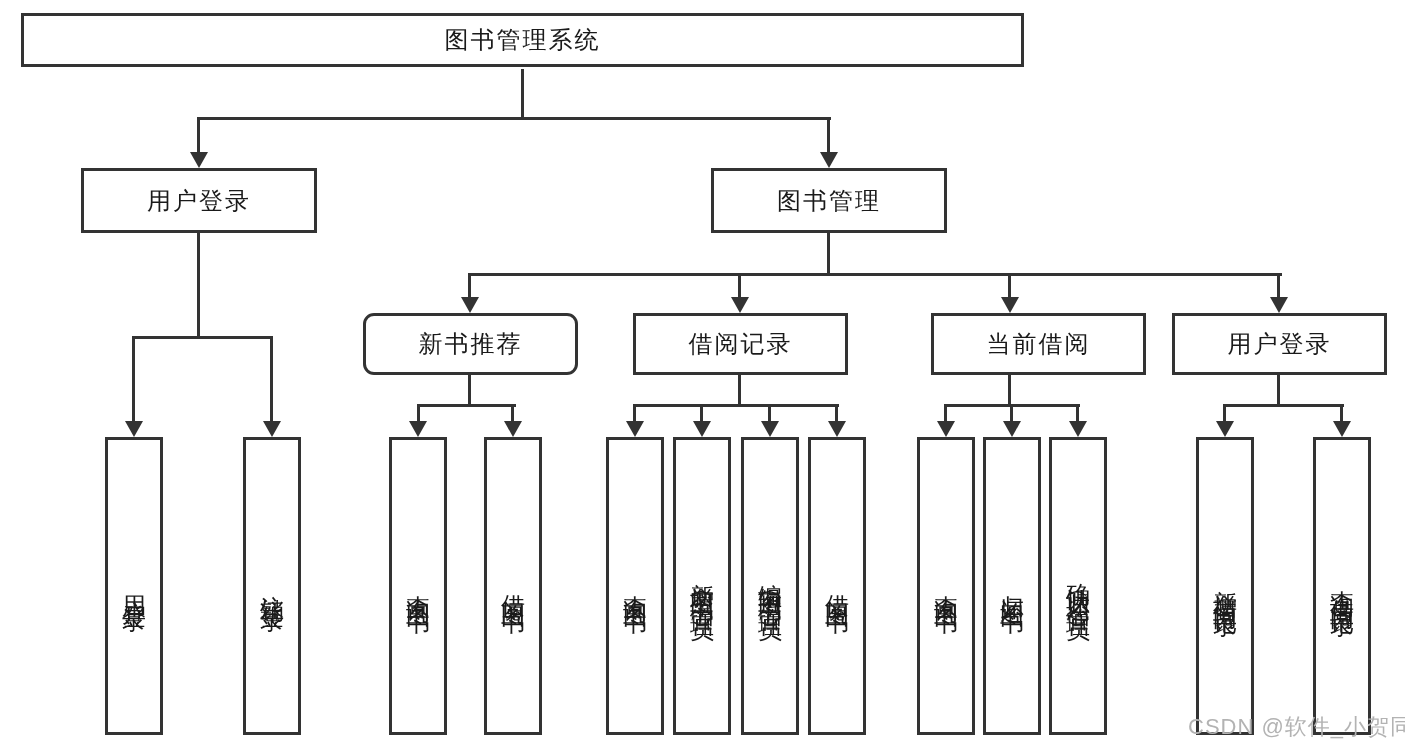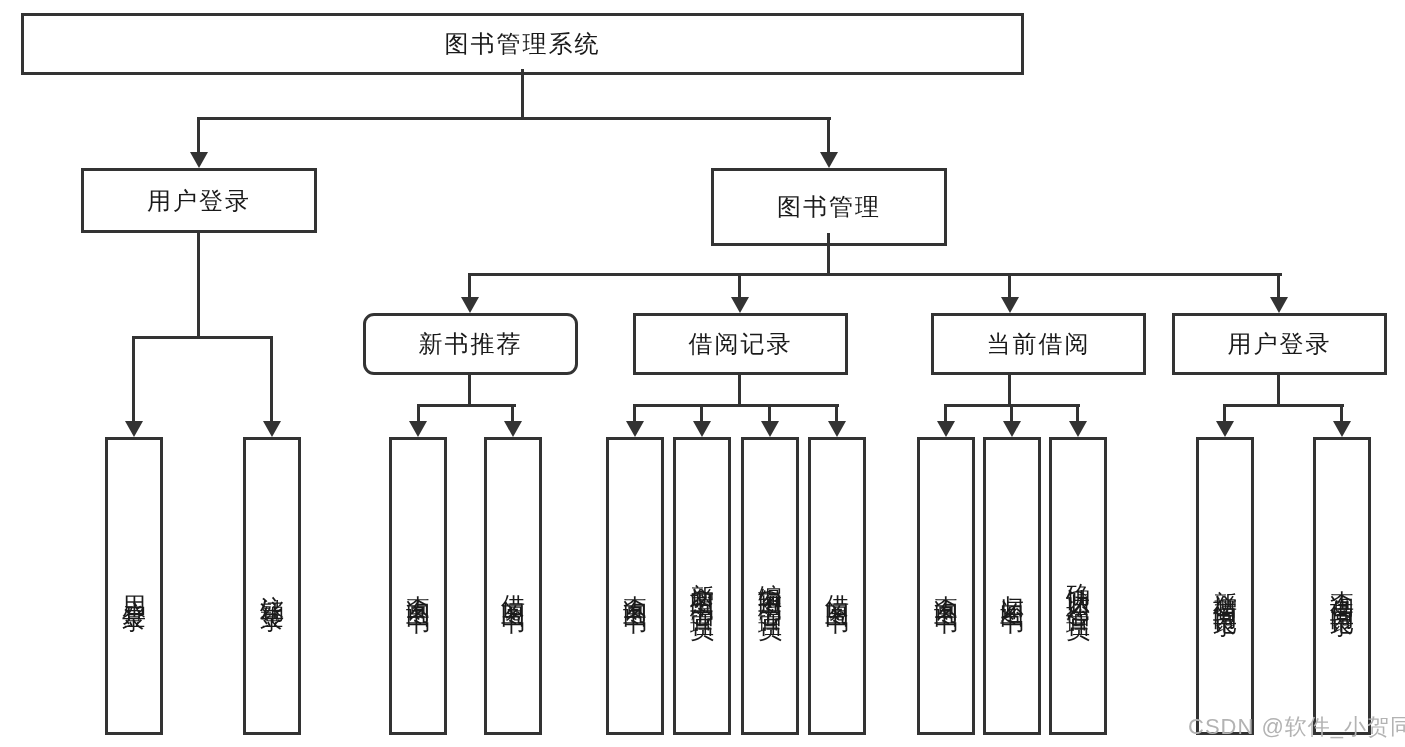--- a/index.html
+++ b/index.html
@@ -59,28 +59,28 @@
     letter-spacing: 1px;
     z-index: 5;
     white-space: nowrap;
   }
 </style>
 </head>
 <body>
 
 <div class="stage">
 
-  <div class="node" style="left:21px; top:13px; width:1003px; height:62px;">
+  <div class="node" style="left:21px; top:13px; width:1003px; height:54px;">
     <span>图书管理系统</span>
   </div>
 
   <div class="node" style="left:81px; top:168px; width:236px; height:65px;">
     <span>用户登录</span>
   </div>
-  <div class="node" style="left:711px; top:168px; width:236px; height:78px;">
+  <div class="node" style="left:711px; top:168px; width:236px; height:65px;">
     <span>图书管理</span>
   </div>
 
   <div class="node" style="left:363px; top:313px; width:215px; height:62px;border-radius:11px;">
     <span>新书推荐</span>
   </div>
   <div class="node" style="left:633px; top:313px; width:215px; height:62px;">
     <span>借阅记录</span>
   </div>
   <div class="node" style="left:903px; top:313px; width:215px; height:62px;margin-left:28px;">

